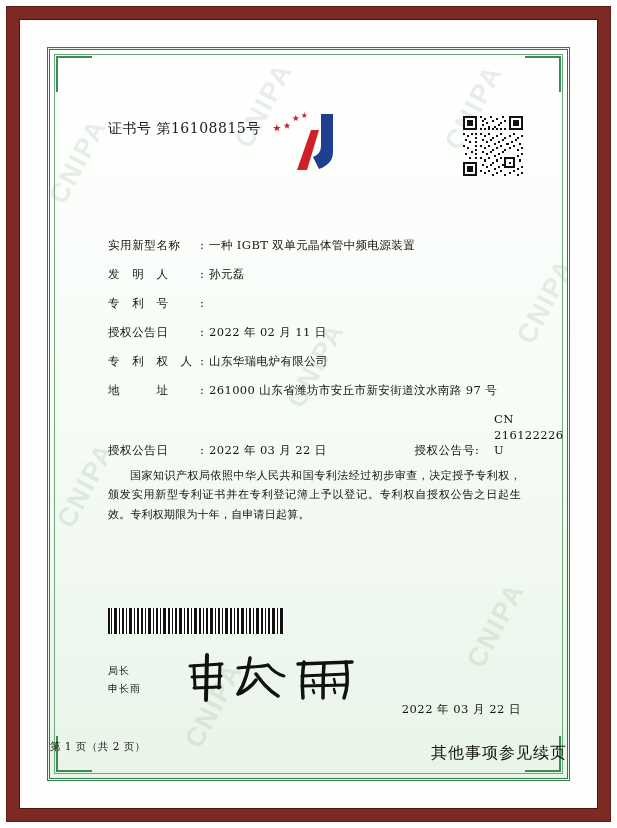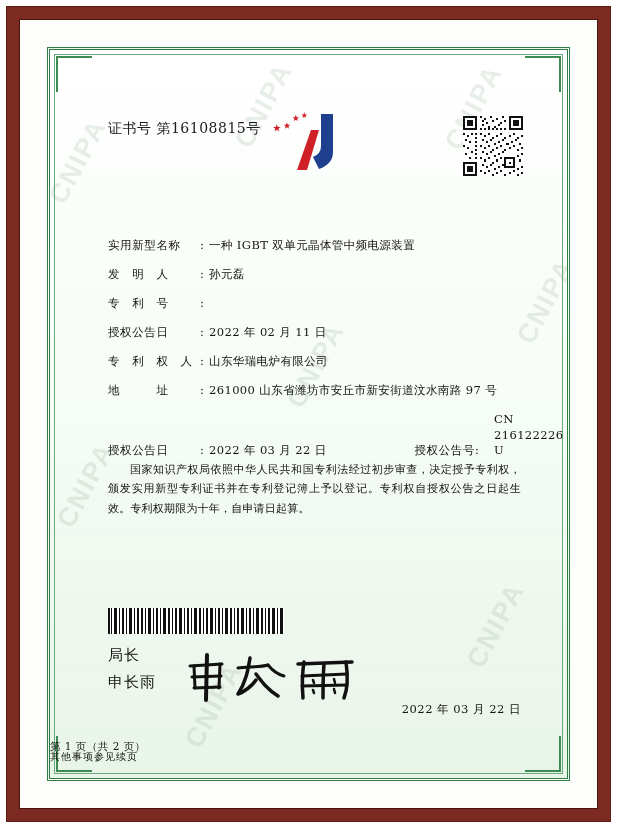--- a/index.html
+++ b/index.html
@@ -206,40 +206,40 @@
     position: absolute;
     left: 58px;
     right: 46px;
     top: 410px;
     font-size: 11px;
     line-height: 1.75;
     color: #14140f;
     text-align: justify;
   }
   .paragraphs p {
-    margin: 0 0 4px 0;
+    margin: 6px 0 4px 0;
     text-indent: 22px;
     letter-spacing: 0.2px;
   }
 
   
   .barcode {
     position: absolute;
     left: 58px;
     top: 558px;
     width: 176px;
     height: 26px;
   }
   .barcode svg { display: block; }
 
   .signature-block {
     position: absolute;
     left: 58px;
-    top: 592px;
-    font-size: 15px;
+    top: 612px;
+    font-size: 10px;
     color: #14140f;
     line-height: 1.8;
     letter-spacing: 1px;
   }
   .sig-script {
     position: absolute;
     left: 126px;
     top: 602px;
     width: 200px;
     height: 52px;
@@ -261,22 +261,22 @@
     top: 690px;
     text-align: left;
     font-size: 10.5px;
     color: #14140f;
     letter-spacing: 0.5px;
   }
   .footer-note {
     position: absolute;
     left: 0; right: 0;
     bottom: 14px;
-    text-align: left;
-    font-size: 10px;
+    text-align: right;
+    font-size: 16px;
     color: #14140f;
     letter-spacing: 1px;
   }
 </style>
 </head>
 <body>
 
 <div class="cert-page">
   <div class="frame-outer">
     <div class="frame-inner">

